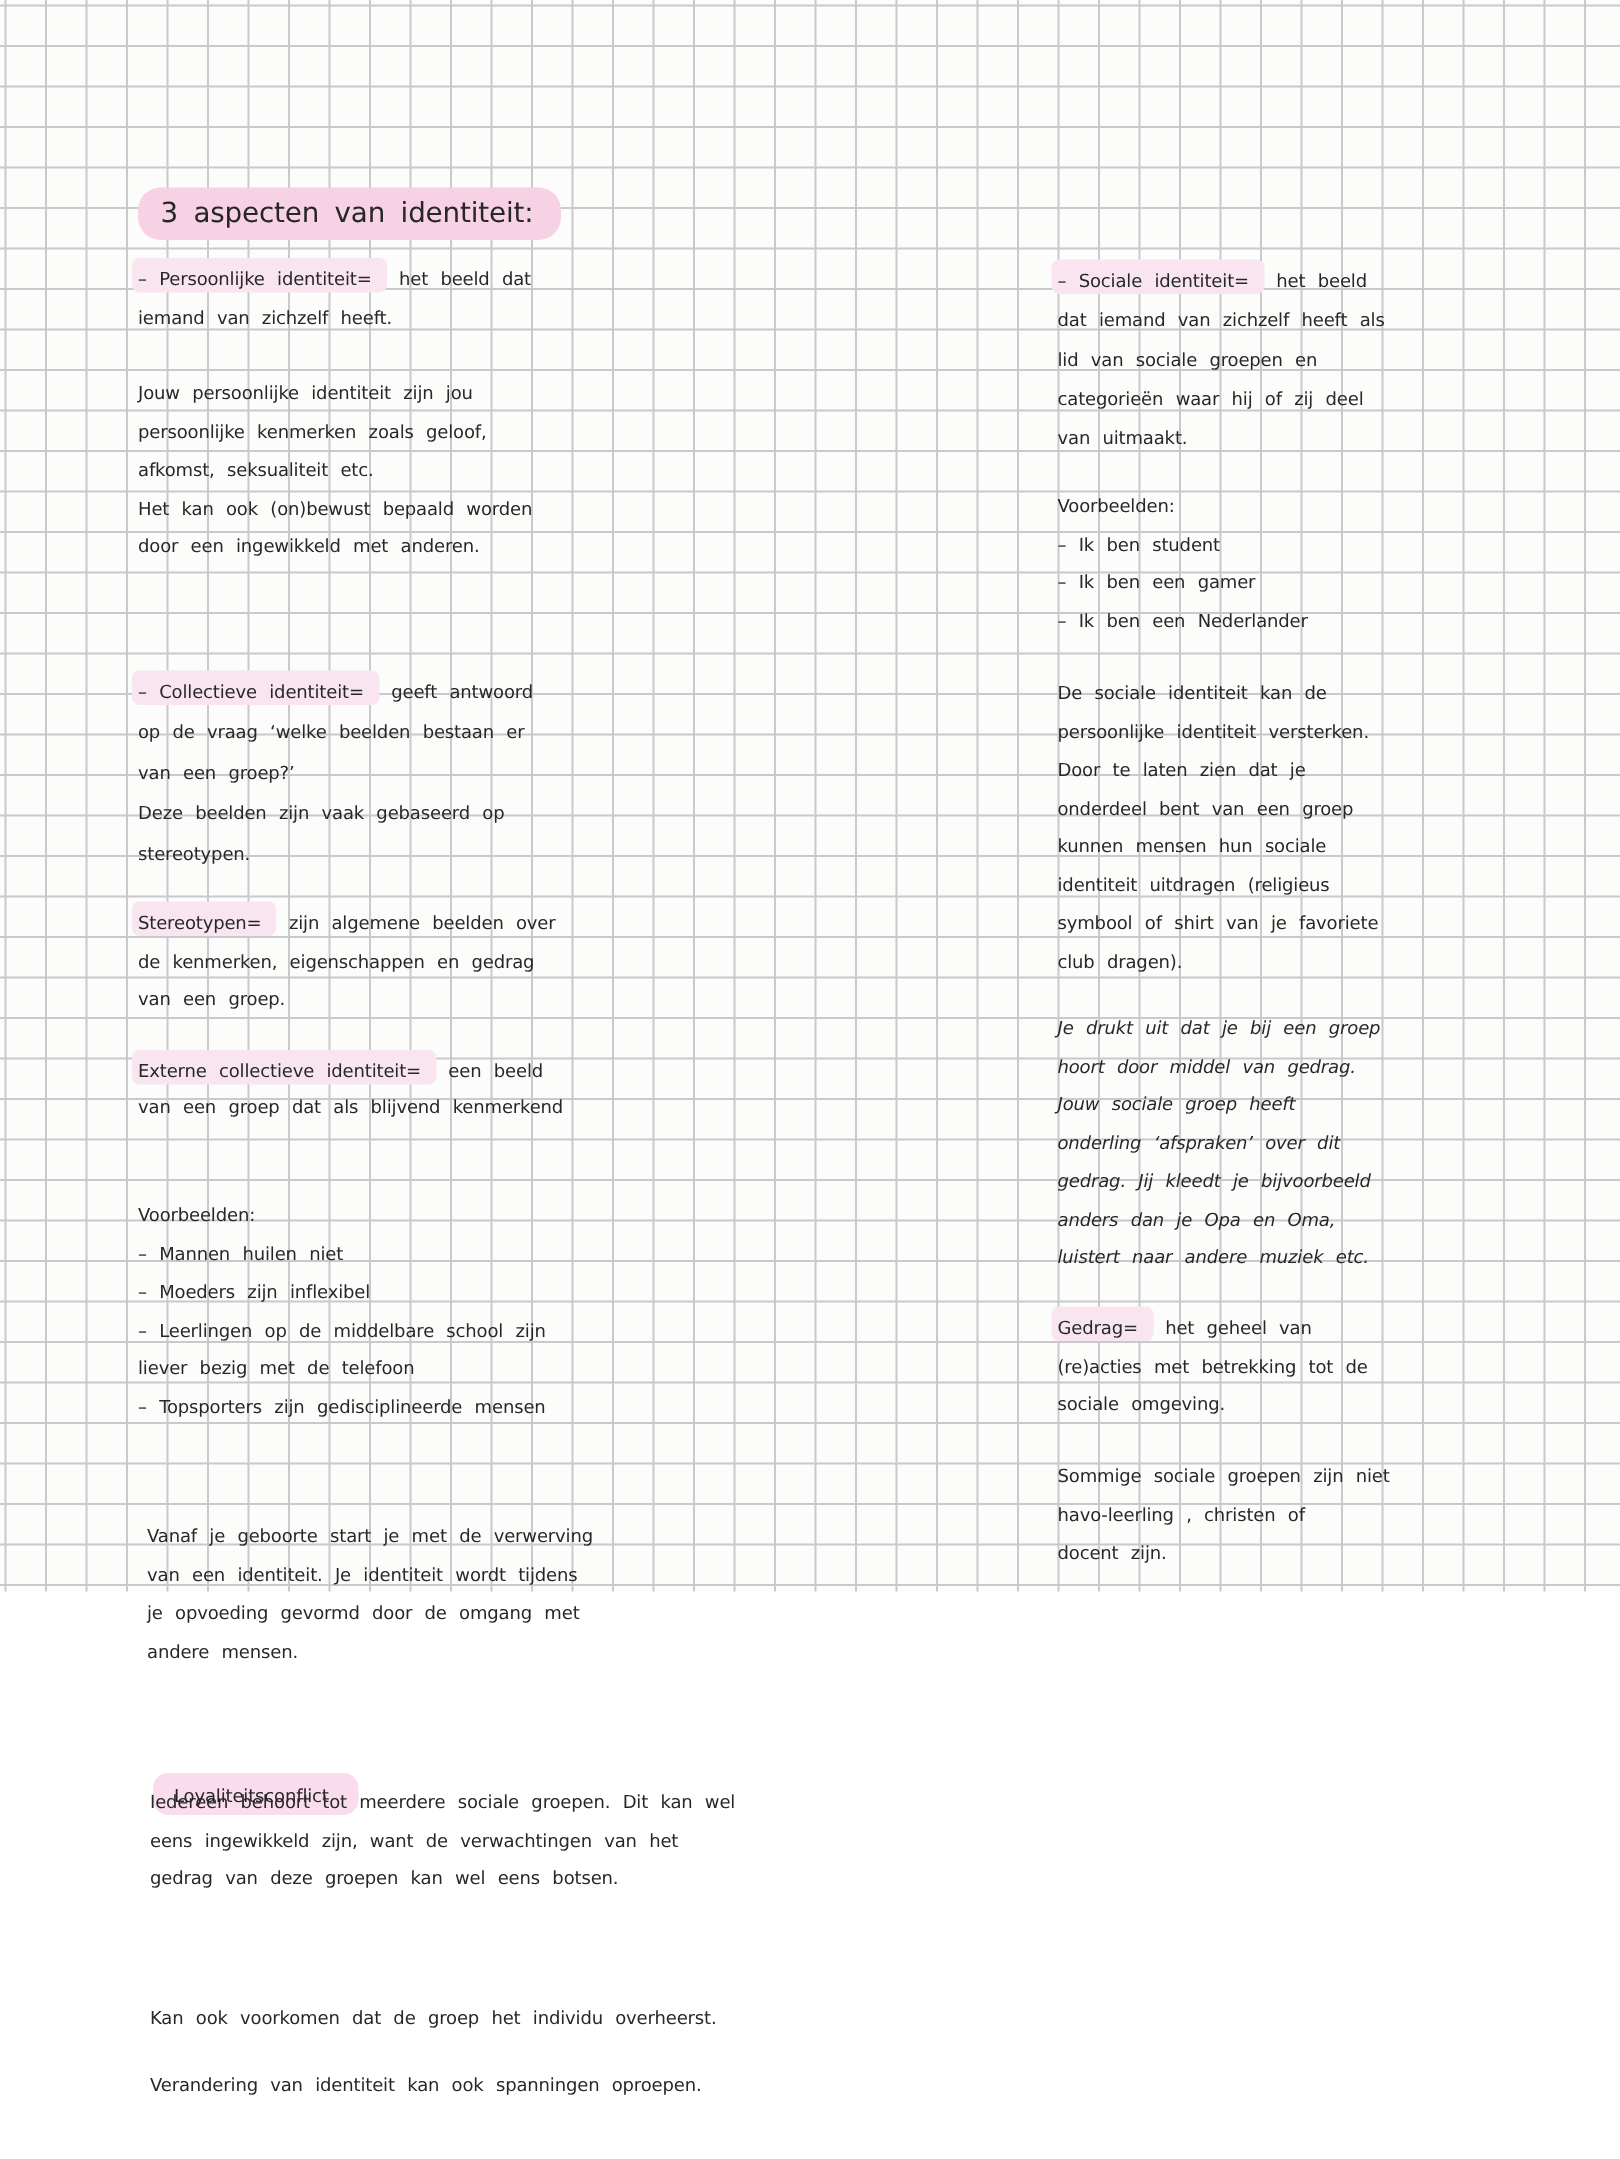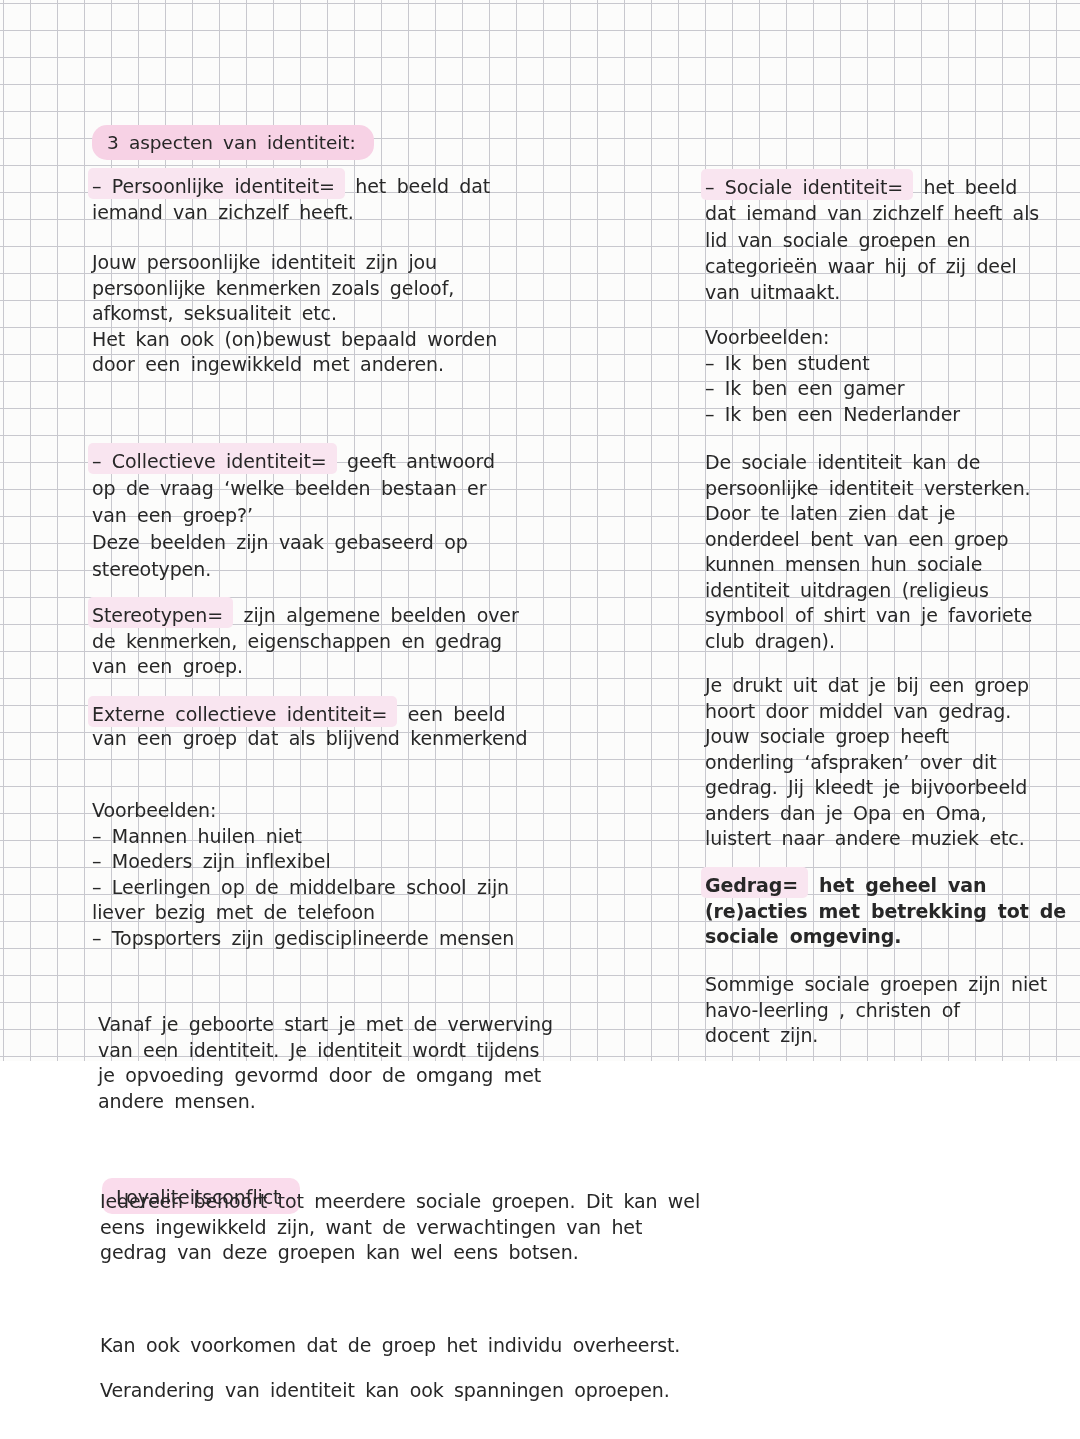--- a/index.html
+++ b/index.html
@@ -15,21 +15,21 @@
       linear-gradient(to right, #c8c8ce 1px, transparent 1px),
       linear-gradient(to bottom, #c8c8ce 1px, transparent 1px);
     background-size: 27px 27px;
     background-position: 3px 3px;
     font-family: "DejaVu Sans", sans-serif;
     color: #272727;
   }
 
   .block {
     position: absolute;
-    font-size: 19px;
+    font-size: 12px;
     line-height: 25.5px;
     word-spacing: 4.5px;
     letter-spacing: -0.1px;
     white-space: nowrap;
   }
 
   .line { display: block; }
 
   
   .hl-soft {
@@ -150,31 +150,31 @@
     <span class="line">De sociale identiteit kan de</span>
     <span class="line">persoonlijke identiteit versterken.</span>
     <span class="line">Door te laten zien dat je</span>
     <span class="line">onderdeel bent van een groep</span>
     <span class="line">kunnen mensen hun sociale</span>
     <span class="line">identiteit uitdragen (religieus</span>
     <span class="line">symbool of shirt van je favoriete</span>
     <span class="line">club dragen).</span>
   </div>
 
-  <div class="block" style="left:705px; top:673px;">
+  <div class="block" style="left:705px; top:673px;font-style:italic;">
     <span class="line">Je drukt uit dat je bij een groep</span>
     <span class="line">hoort door middel van gedrag.</span>
     <span class="line">Jouw sociale groep heeft</span>
     <span class="line">onderling ‘afspraken’ over dit</span>
     <span class="line">gedrag. Jij kleedt je bijvoorbeeld</span>
     <span class="line">anders dan je Opa en Oma,</span>
     <span class="line">luistert naar andere muziek etc.</span>
   </div>
 
-  <div class="block" style="left:705px; top:873px;font-weight:bold;">
+  <div class="block" style="left:705px; top:873px;">
     <span class="line"><span class="hl-soft">Gedrag=</span><span> het geheel van</span></span>
     <span class="line">(re)acties met betrekking tot de</span>
     <span class="line">sociale omgeving.</span>
   </div>
 
   <div class="block" style="left:705px; top:972px;">
     <span class="line">Sommige sociale groepen zijn niet</span>
     <span class="line">havo-leerling , christen of</span>
     <span class="line">docent zijn.</span>
   </div>

